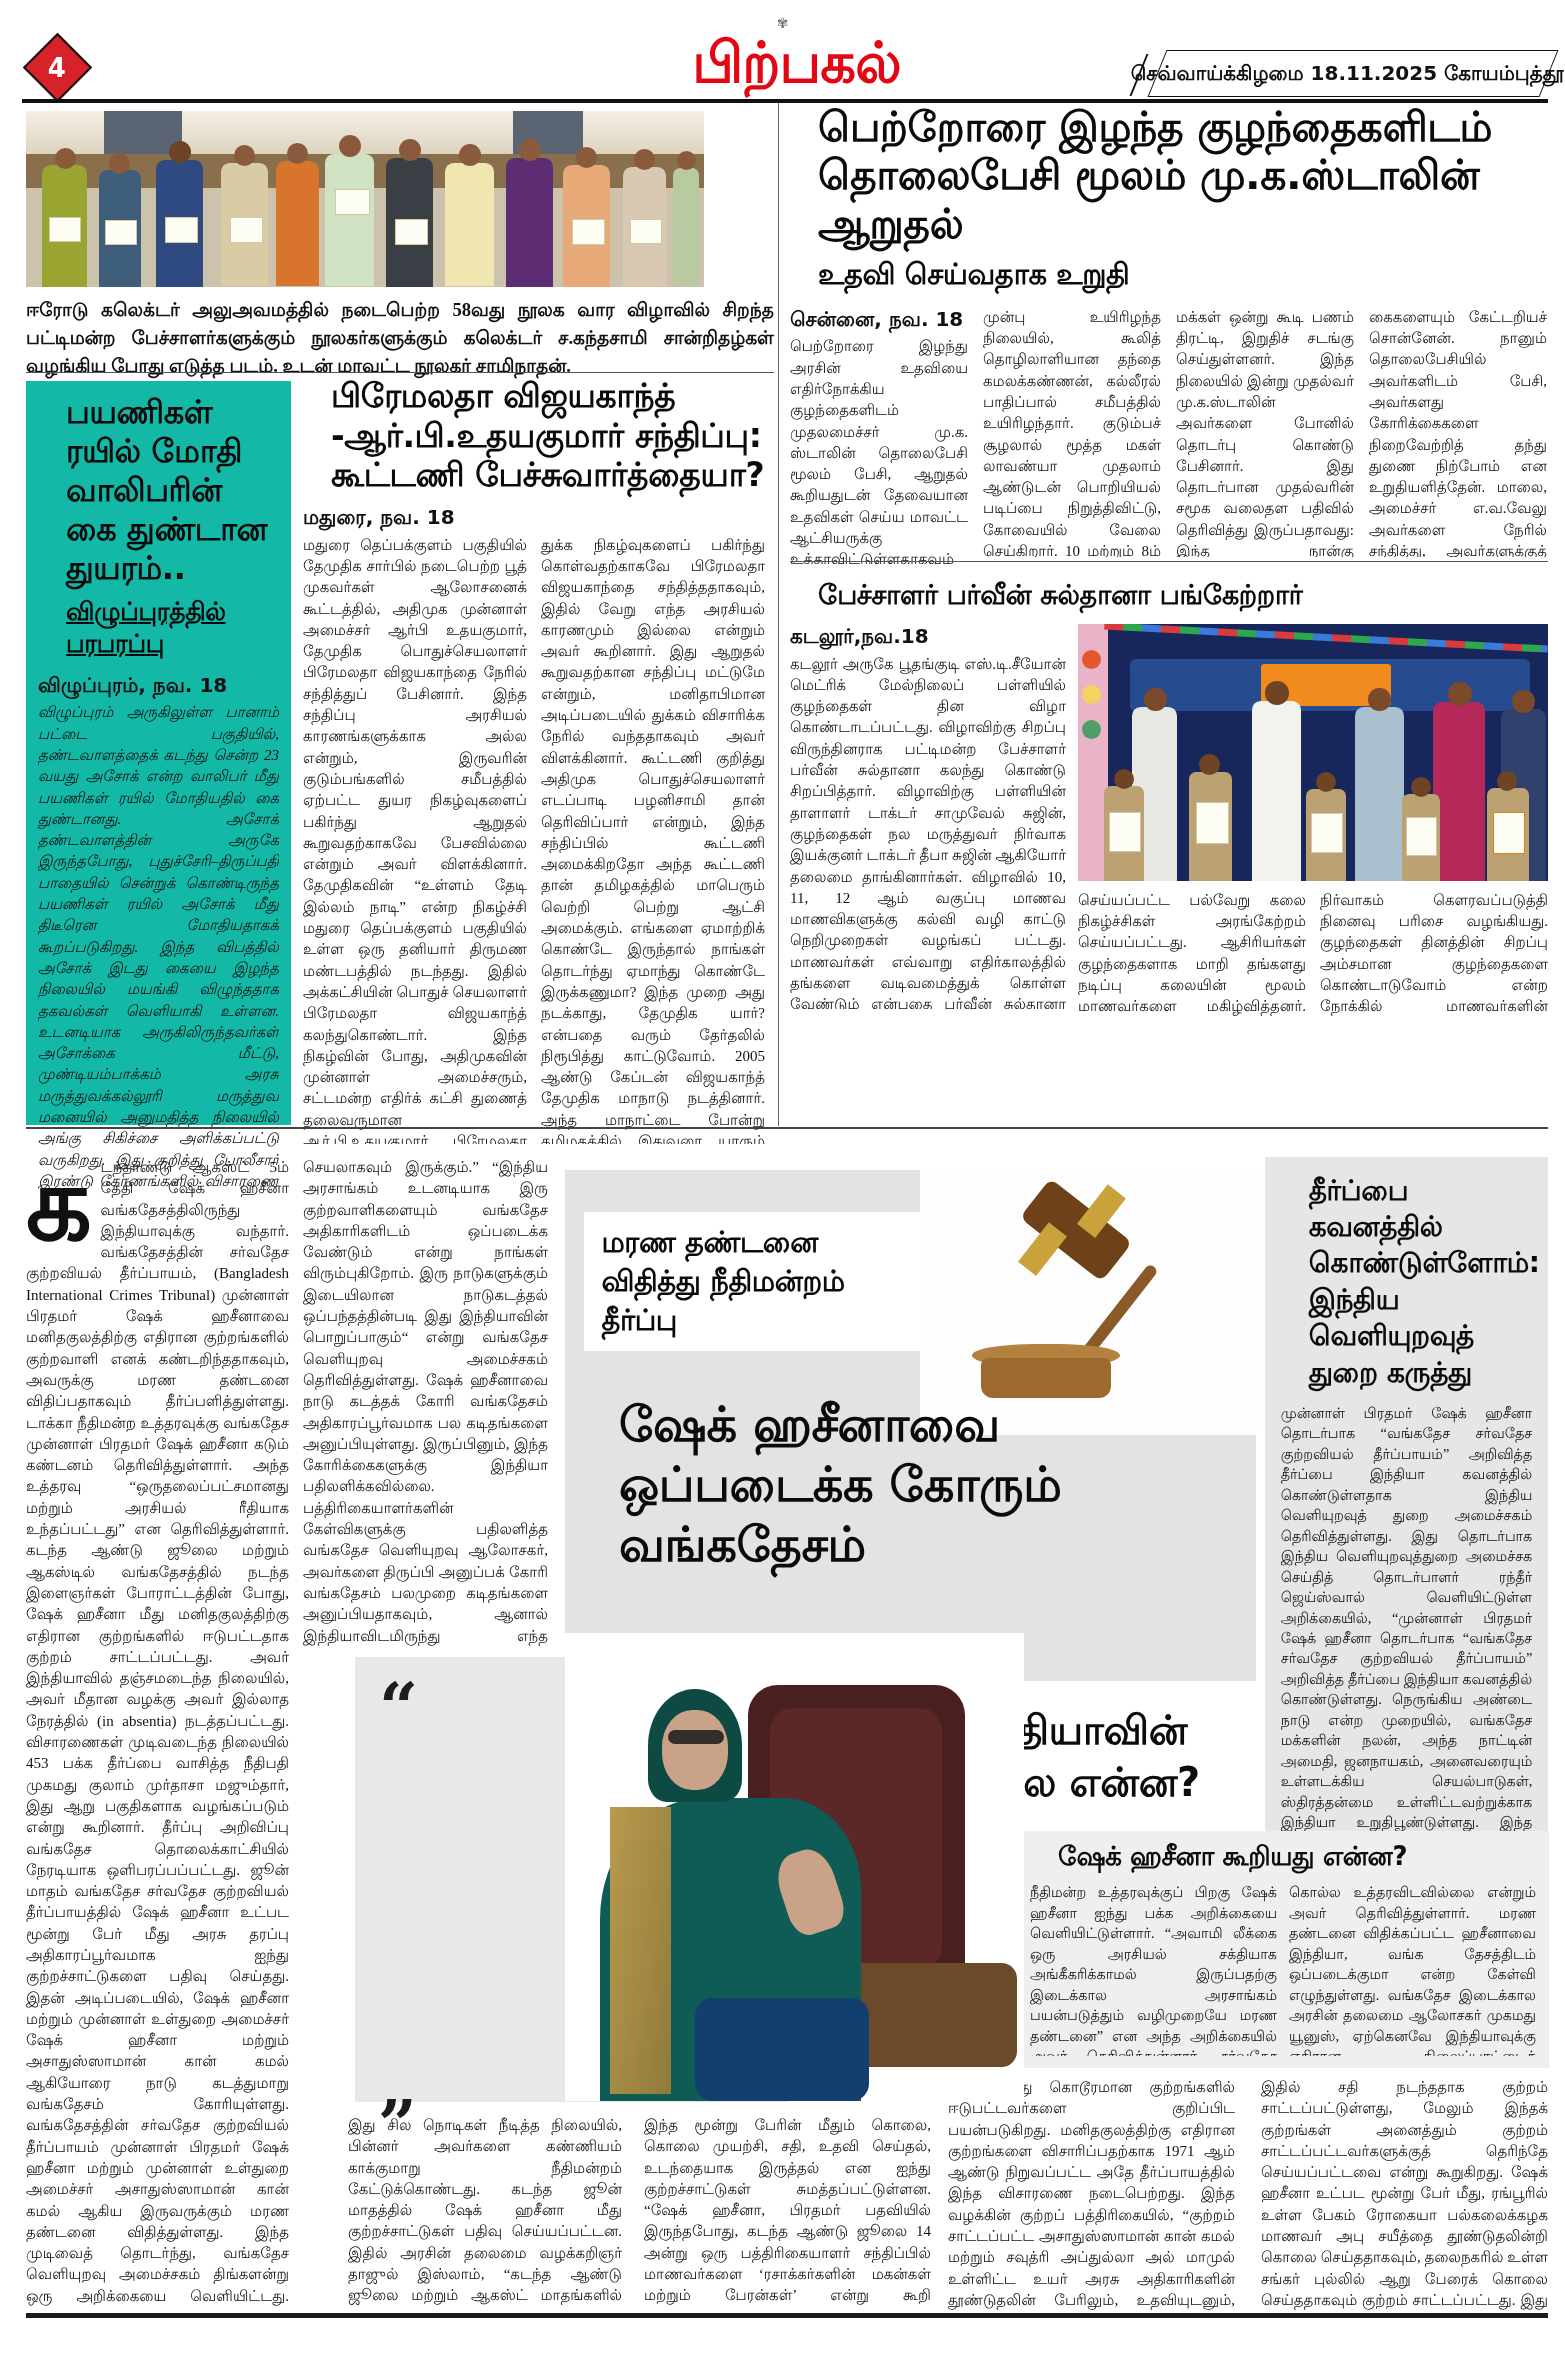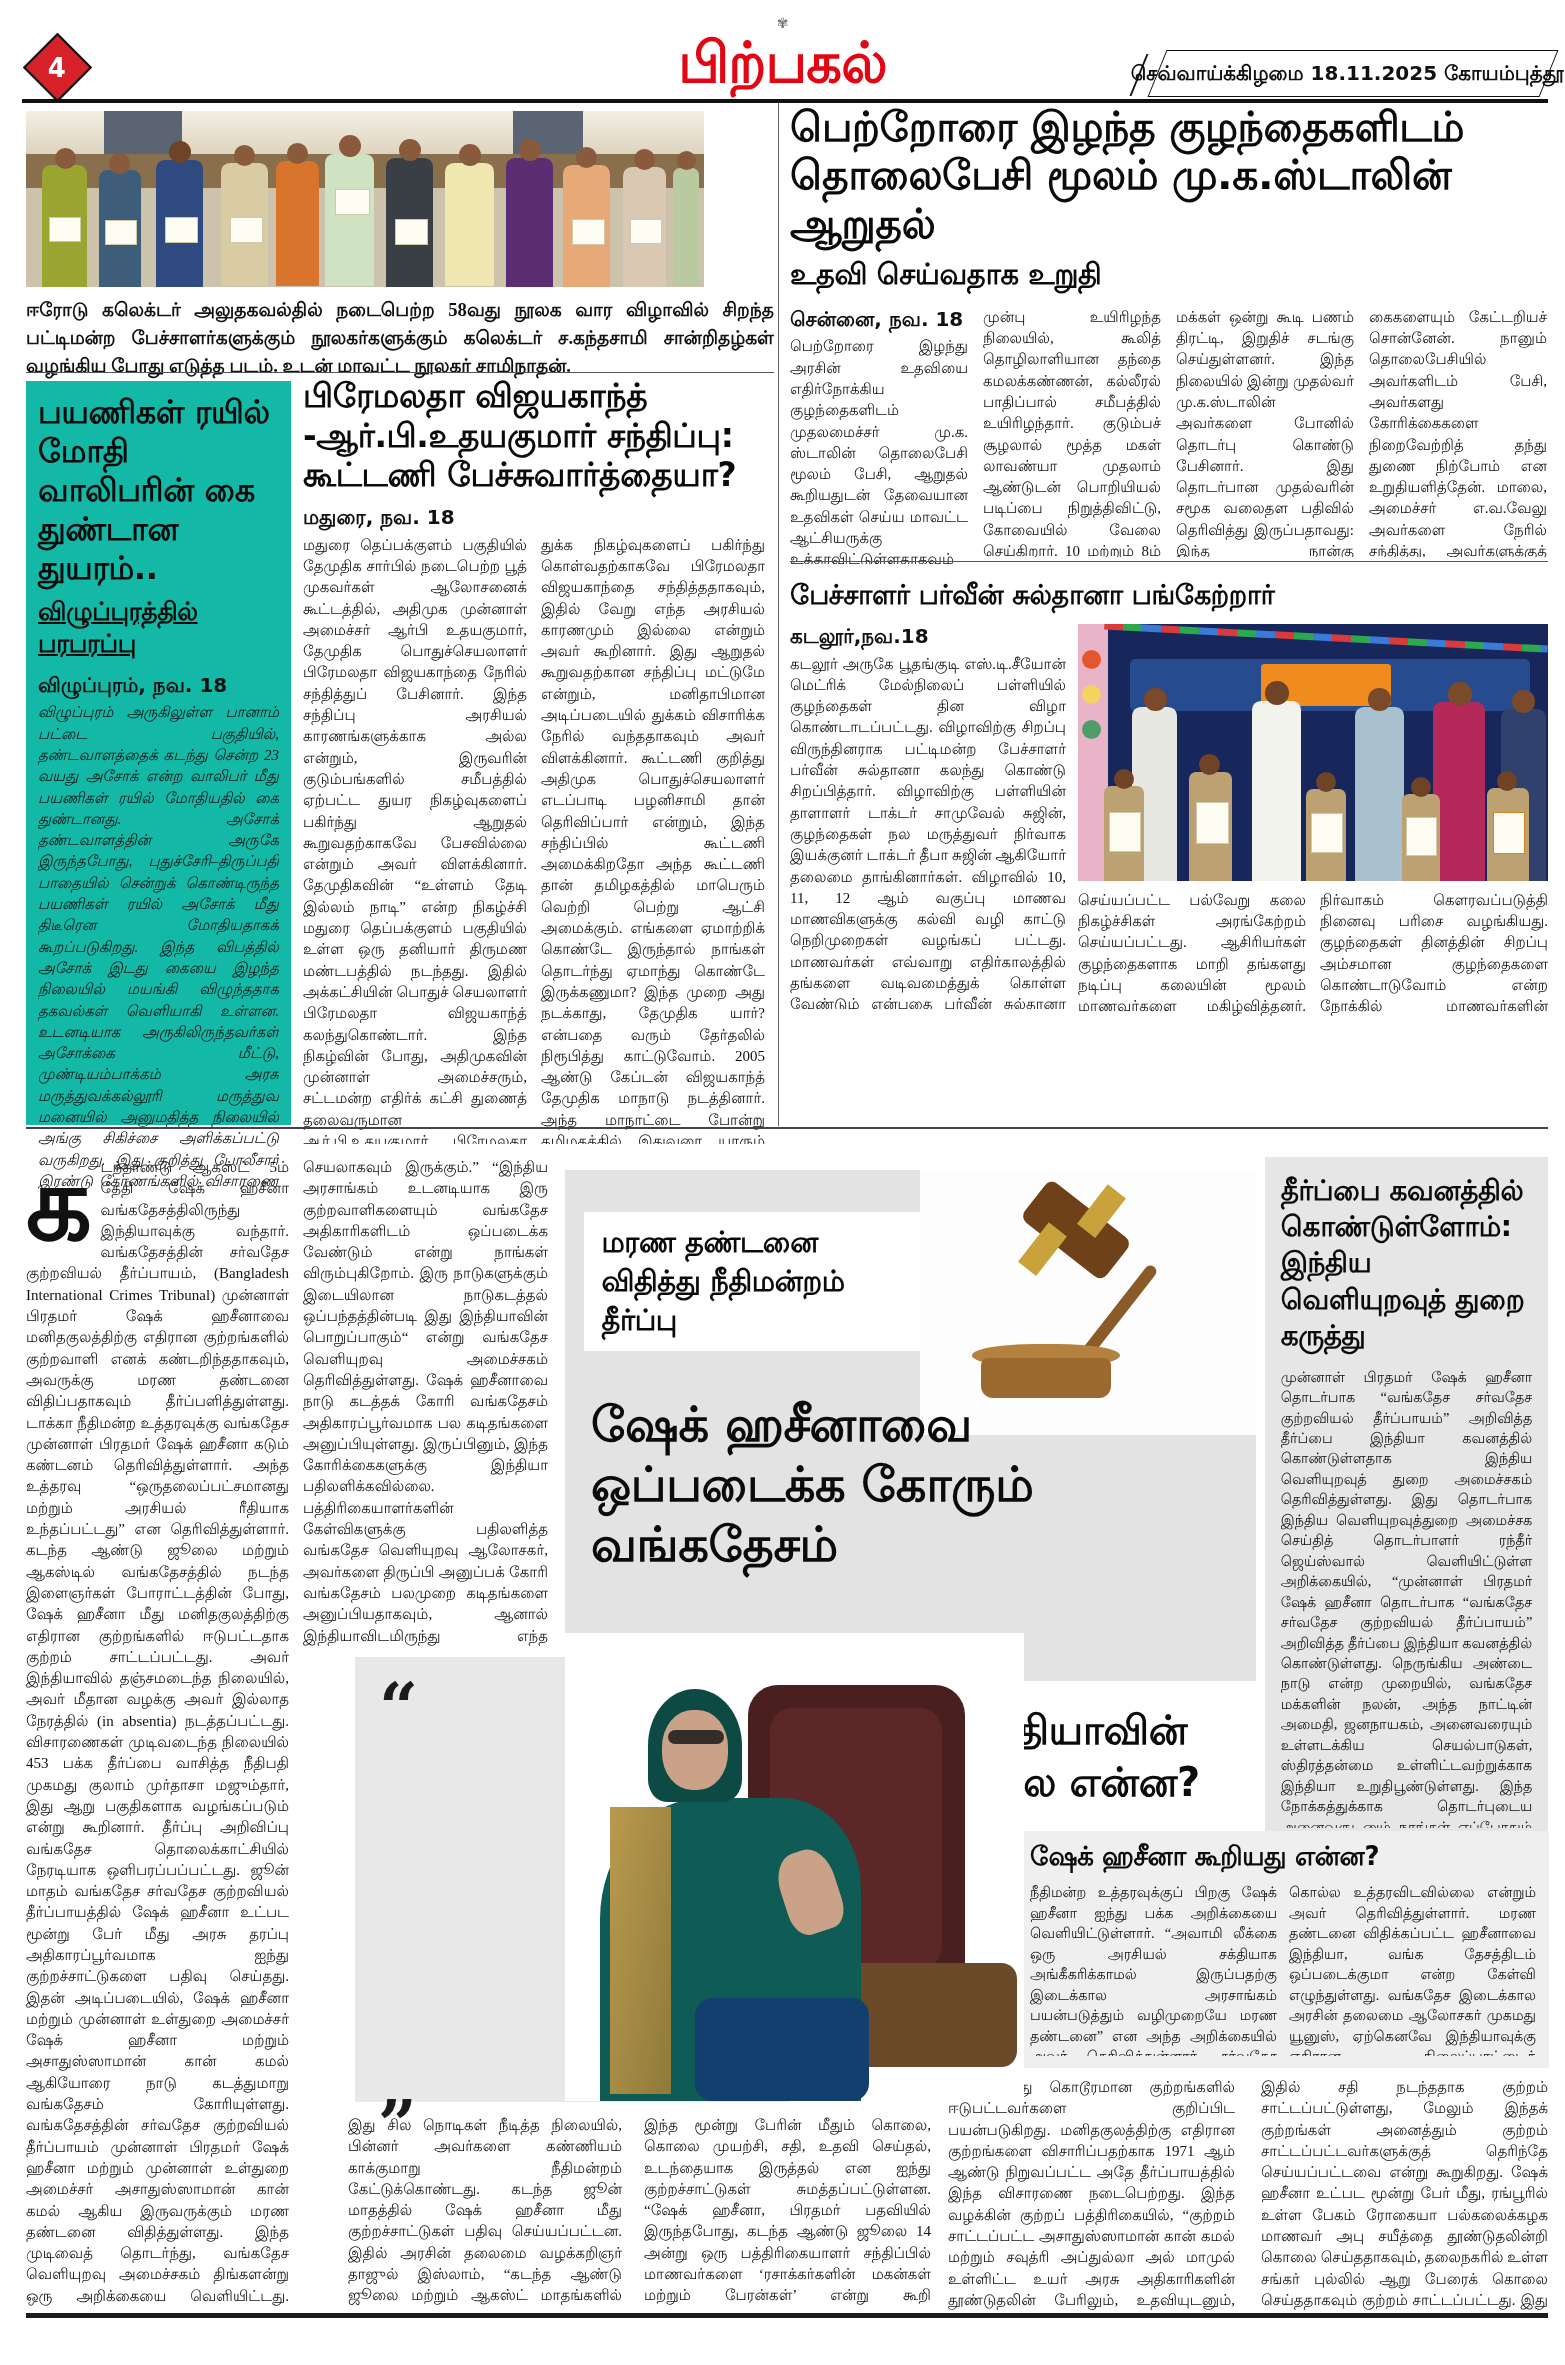--- a/index.html
+++ b/index.html
@@ -1,19 +1,19 @@
 <!DOCTYPE html>
 <html style="font-size:14px"><head>
 <meta charset="utf-8">
 <style>
   html,body{margin:0;padding:0;background:#fff;}
   .page{position:relative;width:1565px;height:2366px;background:#fff;overflow:hidden;
         font-family:"DejaVu Sans",sans-serif;color:#111;}
   .abs{position:absolute;}
-  .sans{font-family:"DejaVu Sans",sans-serif;}
+  .sans{font-family:"DejaVu Sans",sans-serif;padding-left:28px;}
   .serif{font-family:"Liberation Serif","DejaVu Serif",serif;}
   .hl{font-weight:bold;color:#0b0b0b;letter-spacing:-0.4px;}
   .body-col{font-size:15px;line-height:1.42;text-align:justify;overflow:hidden;
             font-family:"Liberation Serif","DejaVu Serif",serif;}
   .dateline{font-weight:bold;font-size:20px;margin-bottom:3.5px;font-family:"DejaVu Sans",sans-serif;}
   .rule{background:#111;}
   .graybox{background:#14b8a6;}
   
   .diamond{width:45px;height:45px;background:#d8222a;border:2.2px solid #111;transform:rotate(45deg);
            display:flex;align-items:center;justify-content:center;}
@@ -107,21 +107,21 @@
       </div>
     <div class="fig" style="left:597px;top:56px;width:43px;height:120px;background:#d9c9b2;border-radius:8.7px 8.7px 0 0;">
         <div class="head" style="left:11.3px;top:-18px;width:21px;height:21px;"></div>
         <div class="cert" style="left:7px;top:52px;width:30px;height:22.6px;"></div>
       </div>
     <div class="fig" style="left:647px;top:57px;width:26px;height:118px;background:#b9c9a0;border-radius:7px 7px 0 0;">
         <div class="head" style="left:3.5px;top:-17.4px;width:19px;height:19px;"></div>
       </div>
   </div>
 
-  <div class="abs serif" style="left:26px;top:296px;width:748px;font-size:18.7px;font-weight:bold;line-height:1.5;text-align:justify;">ஈரோடு கலெக்டர் அலுதகவல்தில் நடைபெற்ற 58வது நூலக வார விழாவில் சிறந்த பட்டிமன்ற பேச்சாளர்களுக்கும் நூலகர்களுக்கும் கலெக்டர் ச.கந்தசாமி சான்றிதழ்கள் வழங்கிய போது எடுத்த படம். உடன் மாவட்ட நூலகர் சாமிநாதன்.</div>
+  <div class="abs serif" style="left:26px;top:296px;width:748px;font-size:18.7px;font-weight:bold;line-height:1.5;text-align:justify;">ஈரோடு கலெக்டர் அலுஅவமத்தில் நடைபெற்ற 58வது நூலக வார விழாவில் சிறந்த பட்டிமன்ற பேச்சாளர்களுக்கும் நூலகர்களுக்கும் கலெக்டர் ச.கந்தசாமி சான்றிதழ்கள் வழங்கிய போது எடுத்த படம். உடன் மாவட்ட நூலகர் சாமிநாதன்.</div>
 
   <div class="abs rule" style="left:26px;top:372px;width:748px;height:0.9px;background:#555;"></div>
   <div class="abs rule" style="left:778px;top:103px;width:0.9px;height:1023px;background:#666;"></div>
 
   <div class="abs graybox" style="left:26px;top:381px;width:265px;height:744px;">
     <div style="padding:12px 12px 0 12px;">
       <div class="hl sans" style="font-size:32px;line-height:1.22;">பயணிகள் ரயில் மோதி வாலிபரின் கை துண்டான துயரம்..</div>
       <div class="hl sans" style="font-size:25px;margin-top:8.7px;text-decoration:underline;">விழுப்புரத்தில் பரபரப்பு</div>
       <div class="dateline" style="margin-top:12px;">விழுப்புரம், நவ. 18</div>
       <div class="body-col" style="height:487px;font-style:italic;">விழுப்புரம் அருகிலுள்ள பானாம் பட்டை பகுதியில், தண்டவாளத்தைக் கடந்து சென்ற 23 வயது அசோக் என்ற வாலிபர் மீது பயணிகள் ரயில் மோதியதில் கை துண்டானது. அசோக் தண்டவாளத்தின் அருகே இருந்தபோது, புதுச்சேரி–திருப்பதி பாதையில் சென்றுக் கொண்டிருந்த பயணிகள் ரயில் அசோக் மீது திடீரென மோதியதாகக் கூறப்படுகிறது. இந்த விபத்தில் அசோக் இடது கையை இழந்த நிலையில் மயங்கி விழுந்ததாக தகவல்கள் வெளியாகி உள்ளன. உடனடியாக அருகிலிருந்தவர்கள் அசோக்கை மீட்டு, முண்டியம்பாக்கம் அரசு மருத்துவக்கல்லூரி மருத்துவ மனையில் அனுமதித்த நிலையில் அங்கு சிகிச்சை அளிக்கப்பட்டு வருகிறது. இது குறித்து போலீசார் இரண்டு கோணங்களில் விசாரணை நடத்தி வருகின்றனர். அசோக் தண்டவாளத்தில் தவறுதலாக இருந்தாரா? அல்லது தற்கொலை முயற்சியா என்று விசாரித்து வருகின்றனர். ரயில்வே அதிகாரிகள், தண்டவாள அருகில் பாதுகாப்பு நடைமுறைகளை மேலும் வலுப்படுத்த வேண்டும் என்று பொதுமக்கள் மற்றும் சமூக அமைப்புகள் வலியுறுத்துகின்றனர்.</div>

